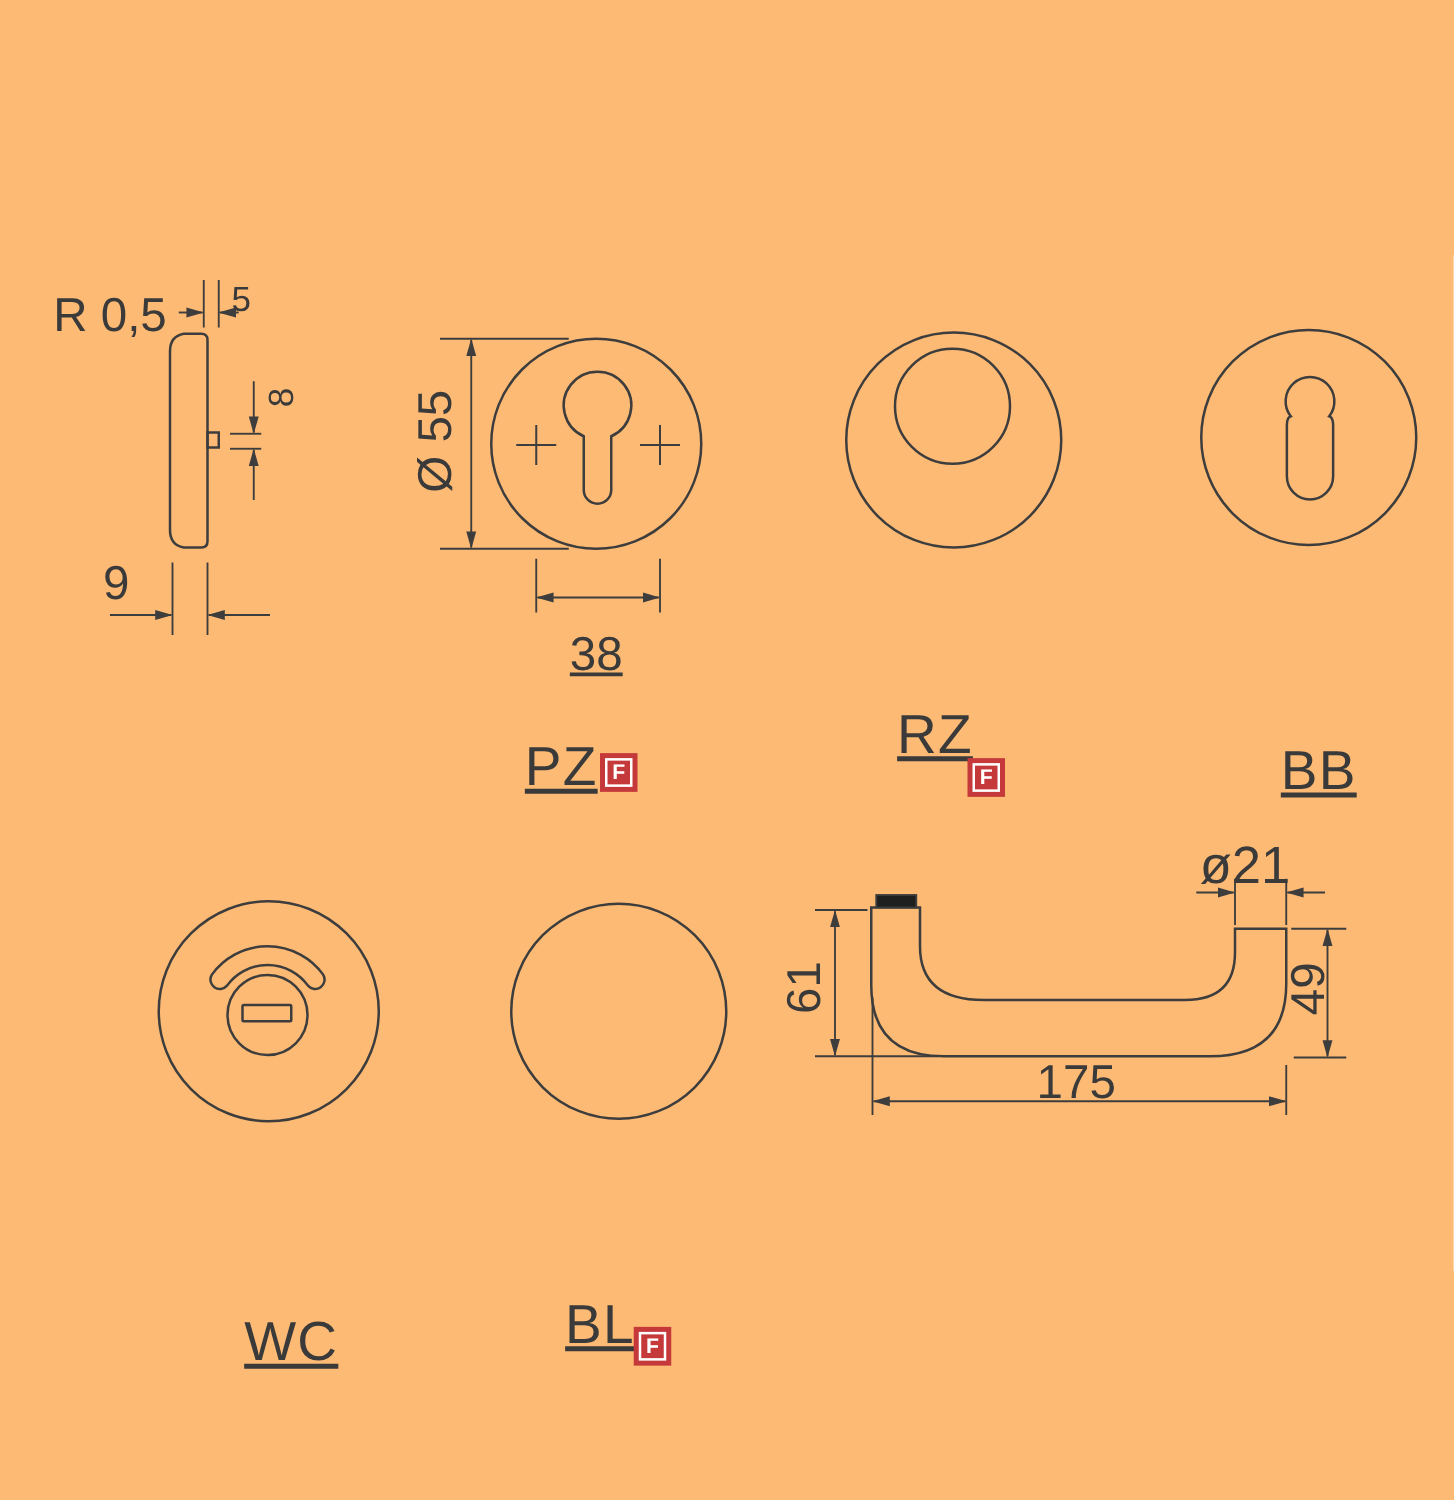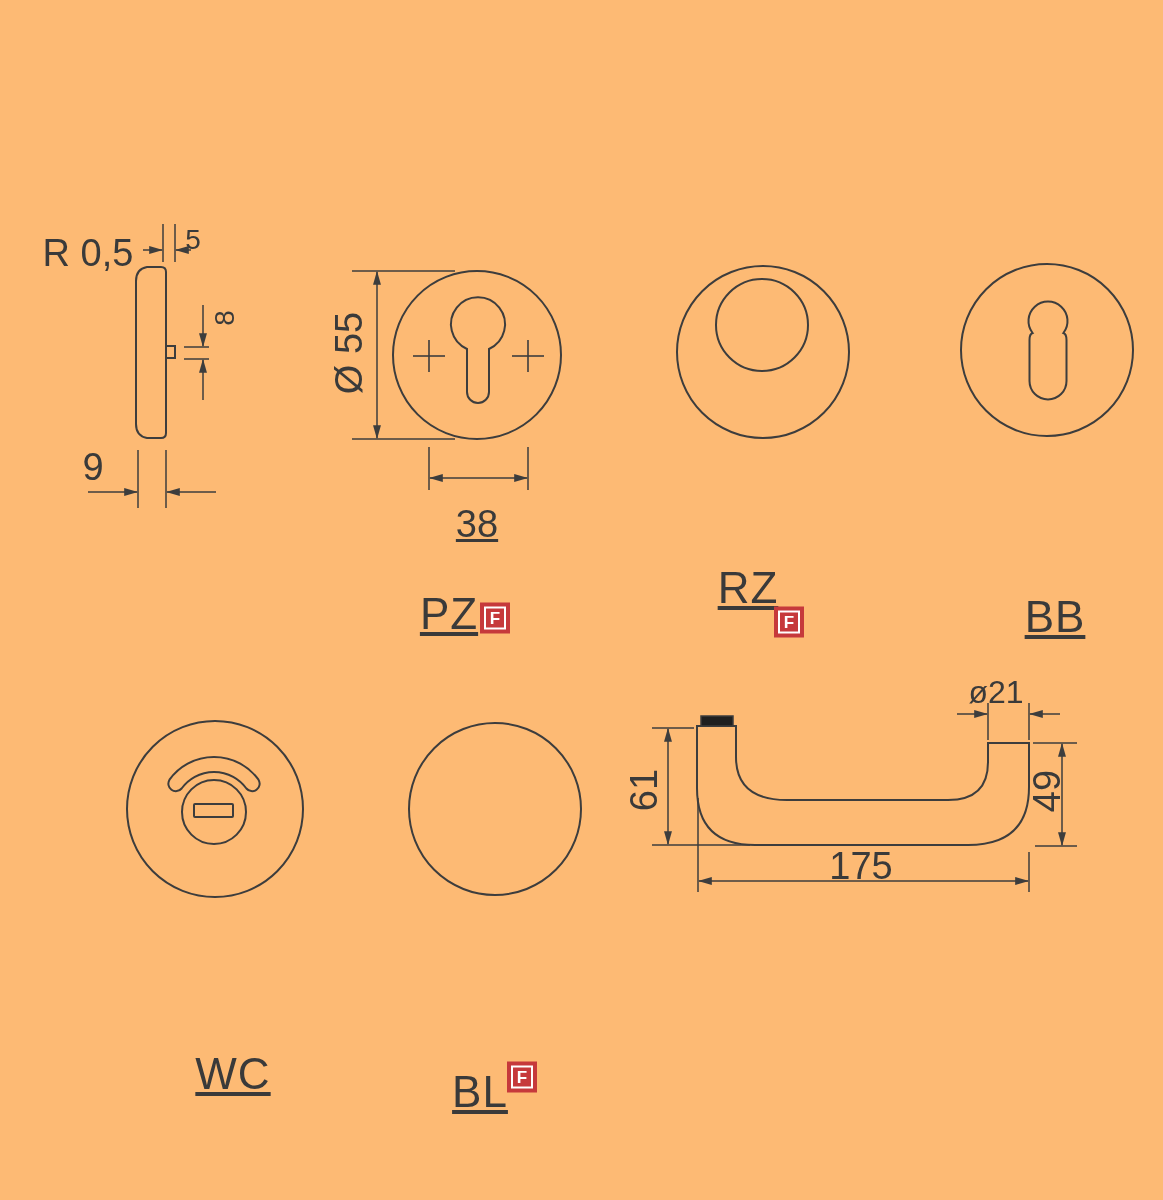--- a/index.html
+++ b/index.html
@@ -9,21 +9,21 @@
   }
   #lineart{position:absolute;left:0;top:0;}
   .t{
     position:absolute;transform:translate(-50%,-50%);
     color:#3a3a3a;white-space:nowrap;line-height:1;
     font-family:"Liberation Sans", sans-serif;
   }
   .rot{transform:translate(-50%,-50%) rotate(-90deg);}
   .dim{font-size:38px;}
   .dim-sm{font-size:28px;}
-  .dim-md{font-size:32px;}
+  .dim-md{font-size:42px;}
   .label{font-size:44px;letter-spacing:1px;text-decoration:underline;}
   .badge{
     position:absolute;width:30px;height:31px;transform:translate(-50%,-50%);
     background:#c6393b;display:flex;align-items:center;justify-content:center;
   }
   .badge-inner{
     width:22px;height:23px;border:2px solid #ffffff;box-sizing:border-box;
     display:flex;align-items:center;justify-content:center;
     color:#ffffff;font-size:17px;font-weight:bold;font-family:"Liberation Sans", sans-serif;
   }
@@ -165,21 +165,21 @@
 
   <div class="t label" style="left:748px;top:588px;">RZ</div>
   <div class="badge" style="left:789px;top:622px;">
     <span class="badge-inner">F</span>
   </div>
 
   <div class="t label" style="left:1055px;top:617px;text-align:right;">BB</div>
 
   <div class="t label" style="left:233px;top:1074px;">WC</div>
 
-  <div class="t label" style="left:480px;top:1092px;">BL</div>
+  <div class="t label" style="left:480px;top:1060px;">BL</div>
   <div class="badge" style="left:522px;top:1077px;">
     <span class="badge-inner">F</span>
   </div>
 
   <div class="t dim rot" style="left:644px;top:790px;">61</div>
   <div class="t dim-md" style="left:996px;top:692px;">ø21</div>
   <div class="t dim rot" style="left:1047px;top:791px;">49</div>
   <div class="t dim" style="left:861px;top:866px;text-align:right;">175</div>
 
 </div>

